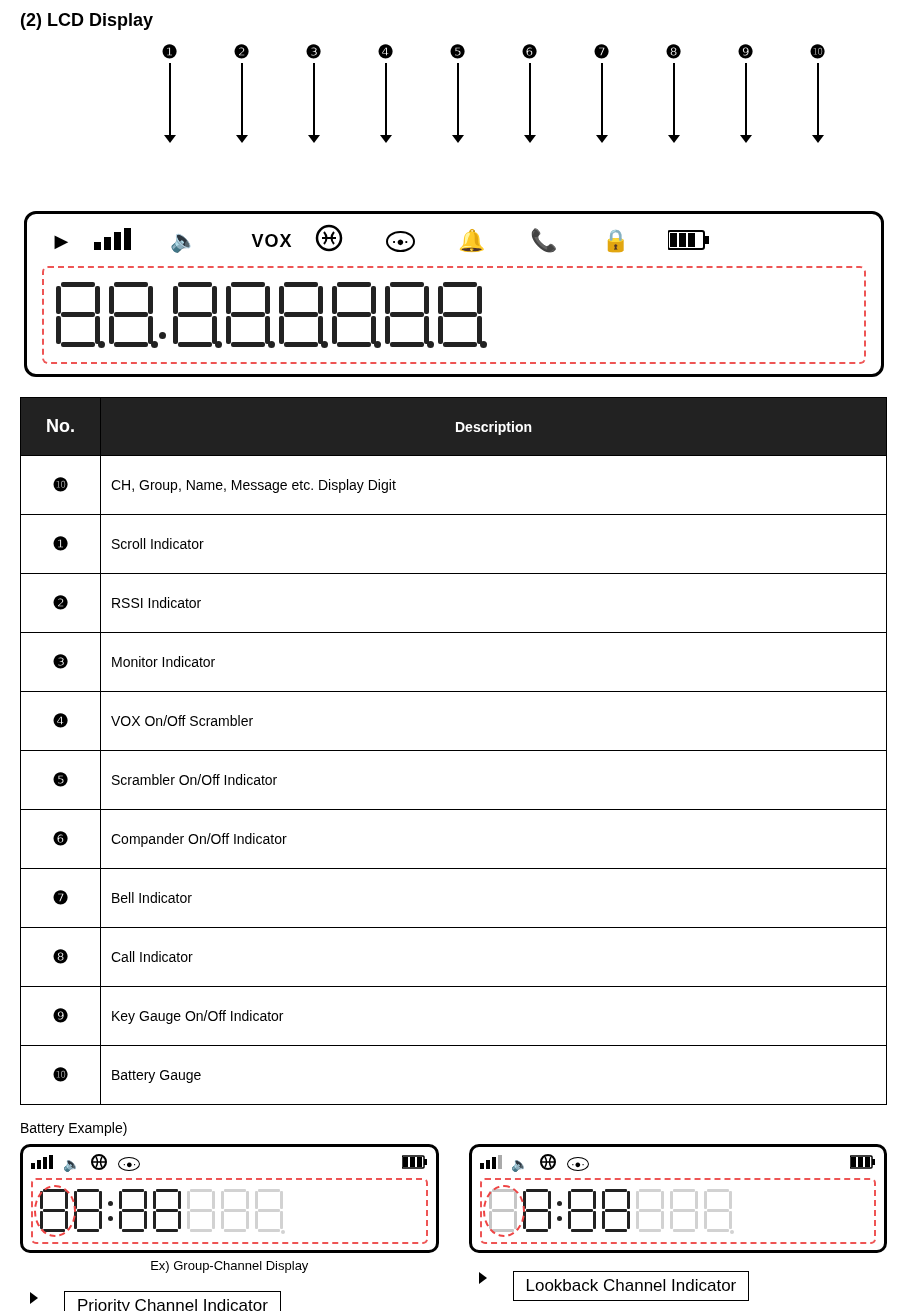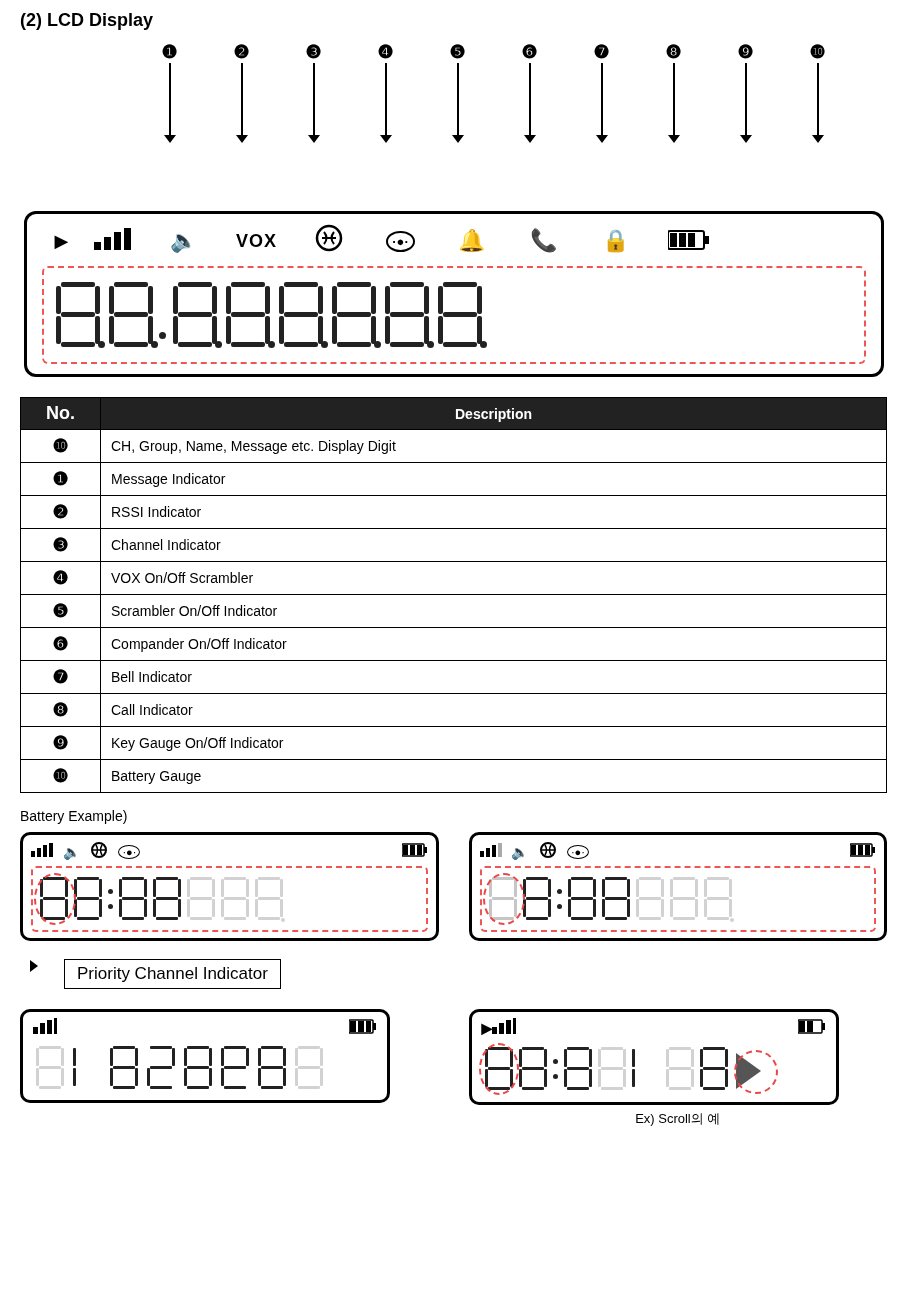--- a/index.html
+++ b/index.html
@@ -85,21 +85,21 @@
     }
 
     
     .desc-table {
       width: 100%;
       border-collapse: collapse;
       margin-bottom: 15px;
     }
     .desc-table th, .desc-table td {
       border: 1px solid #000;
-      padding: 5px 10px;
+      padding: 18px 10px;
     }
     .desc-table th {
       background: #222;
       color: #fff;
       text-align: center;
       font-size: 15px;
     }
     .desc-table .col-no {
       width: 80px;
       text-align: center;
@@ -316,21 +316,21 @@
         <svg width="38" height="22" viewBox="0 0 38 22">
           <rect x="0" y="14" width="7" height="8" fill="#000"></rect>
           <rect x="10" y="9" width="7" height="13" fill="#000"></rect>
           <rect x="20" y="4" width="7" height="18" fill="#000"></rect>
           <rect x="30" y="0" width="7" height="22" fill="#000"></rect>
         </svg>
       </div>
 
       <div style="width:72px; text-align:center; font-size:22px;">🔈</div>
 
-      <div style="width:72px; text-align:center; font-size:18px; font-weight:bold; letter-spacing:1px;">VOX</div>
+      <div style="width:72px; text-align:right; font-size:18px; font-weight:bold; letter-spacing:1px;">VOX</div>
 
       <div style="width:72px; text-align:center; font-size:22px;">
         <svg width="30" height="28" viewBox="0 0 30 28">
           <ellipse cx="15" cy="14" rx="12" ry="12" fill="none" stroke="#000" stroke-width="2.5"></ellipse>
           <path d="M10 8 Q15 14 10 20" stroke="#000" stroke-width="2" fill="none"></path>
           <path d="M20 8 Q15 14 20 20" stroke="#000" stroke-width="2" fill="none"></path>
           <path d="M8 14 L22 14" stroke="#000" stroke-width="2"></path>
         </svg>
       </div>
 
@@ -462,29 +462,29 @@
       <th class="col-desc">Description</th>
     </tr>
   </thead>
   <tbody>
     <tr>
       <td class="col-no">❿</td>
       <td class="col-desc">CH, Group, Name, Message etc. Display Digit</td>
     </tr>
     <tr>
       <td class="col-no">❶</td>
-      <td class="col-desc">Message Indicator</td>
+      <td class="col-desc">Scroll Indicator</td>
     </tr>
     <tr>
       <td class="col-no">❷</td>
       <td class="col-desc">RSSI Indicator</td>
     </tr>
     <tr>
       <td class="col-no">❸</td>
-      <td class="col-desc">Channel Indicator</td>
+      <td class="col-desc">Monitor Indicator</td>
     </tr>
     <tr>
       <td class="col-no">❹</td>
       <td class="col-desc">VOX On/Off Scrambler</td>
     </tr>
     <tr>
       <td class="col-no">❺</td>
       <td class="col-desc">Scrambler On/Off Indicator</td>
     </tr>
     <tr>
@@ -623,20 +623,21 @@
           <div class="mseg mseg-v mseg-tr"></div>
           <div class="mseg mseg-h mseg-mid"></div>
           <div class="mseg mseg-v mseg-bl"></div>
           <div class="mseg mseg-v mseg-br"></div>
           <div class="mseg mseg-h mseg-bot"></div>
           <div class="mdot"></div>
         </div>
       </div>
     </div>
 
+    <div style="font-size:13px; margin-top:5px; text-align:center; width:100%;">Ex) Group-Channel Display</div>
 
     <div class="arrow-indicator">
       <div class="arrow-right-small"></div>
       <div class="indicator-box">Priority Channel Indicator</div>
     </div>
   </div>
 
   <div class="example-item">
     <div class="example-lcd-box">
 
@@ -742,20 +743,24 @@
           <div class="mseg mseg-v mseg-tl"></div>
           <div class="mseg mseg-v mseg-tr"></div>
           <div class="mseg mseg-h mseg-mid"></div>
           <div class="mseg mseg-v mseg-bl"></div>
           <div class="mseg mseg-v mseg-br"></div>
           <div class="mseg mseg-h mseg-bot"></div>
           <div class="mdot"></div>
         </div>
       </div>
     </div>
+    <div class="arrow-indicator">
+      <div class="arrow-right-small"></div>
+      <div class="indicator-box">Lookback Channel Indicator</div>
+    </div>
   </div>
 </div>
 
 <div class="bottom-examples">
 
   <div style="flex:1;">
     <div class="big-lcd-box">
       <div class="big-icons">
         <span>
           <svg width="24" height="16" viewBox="0 0 24 16">

